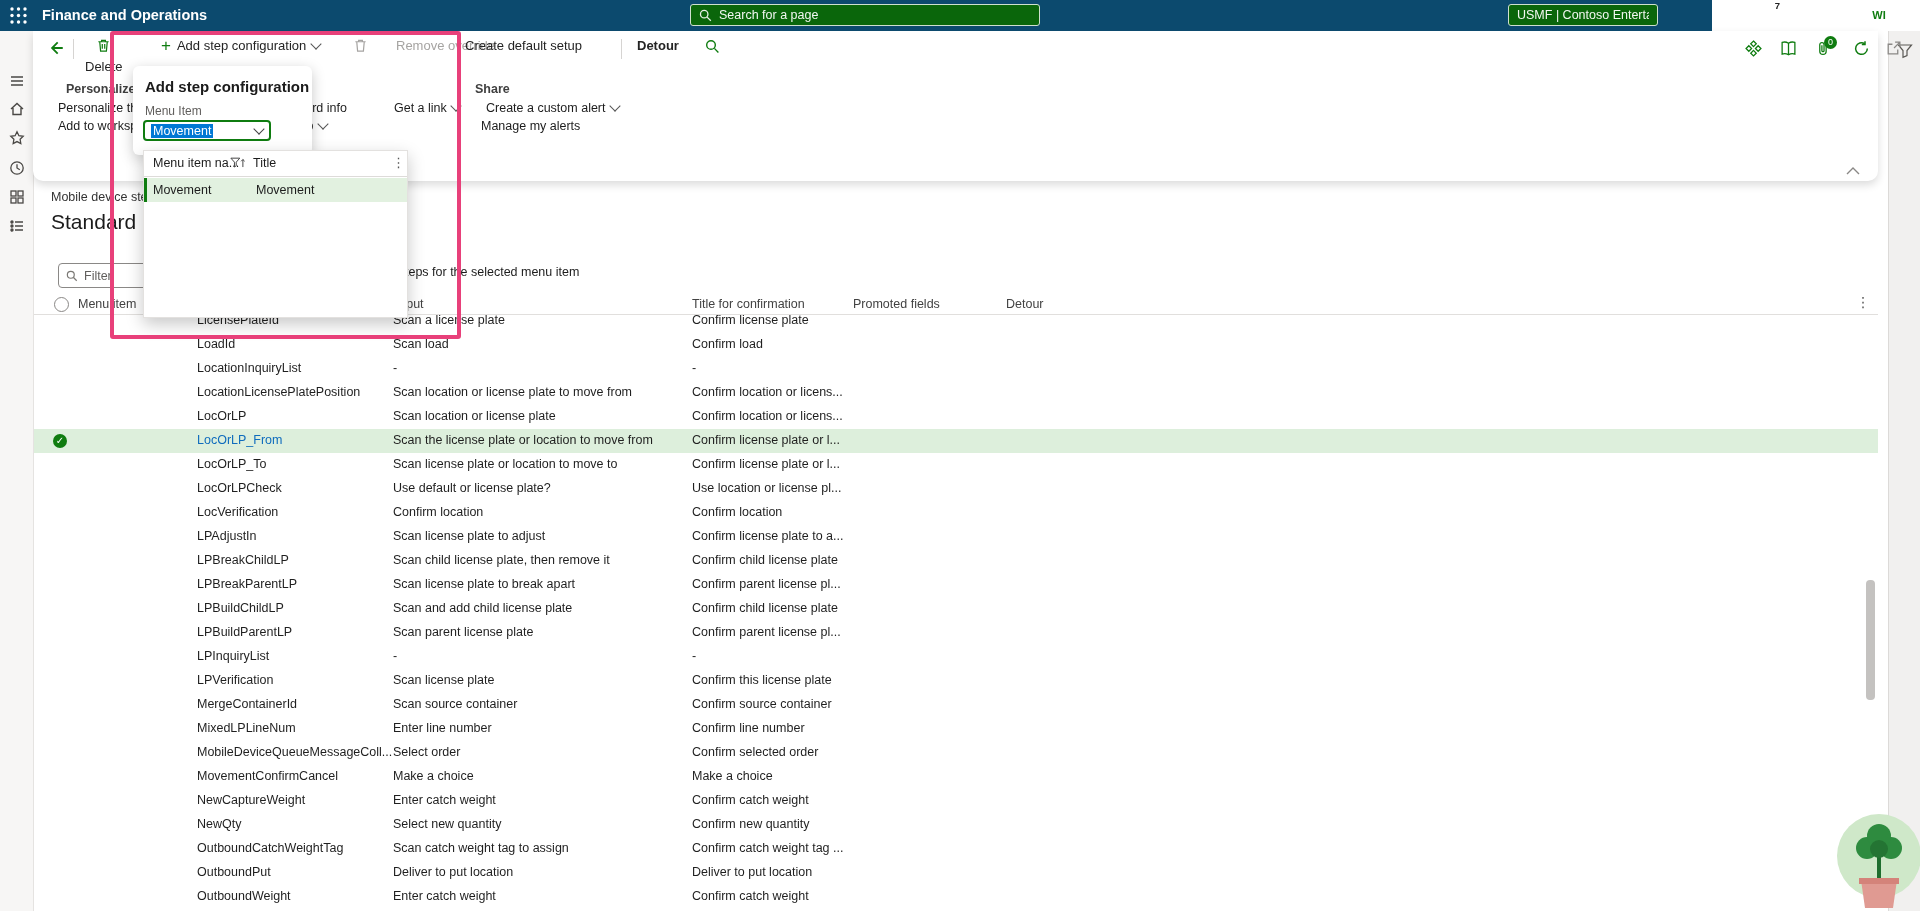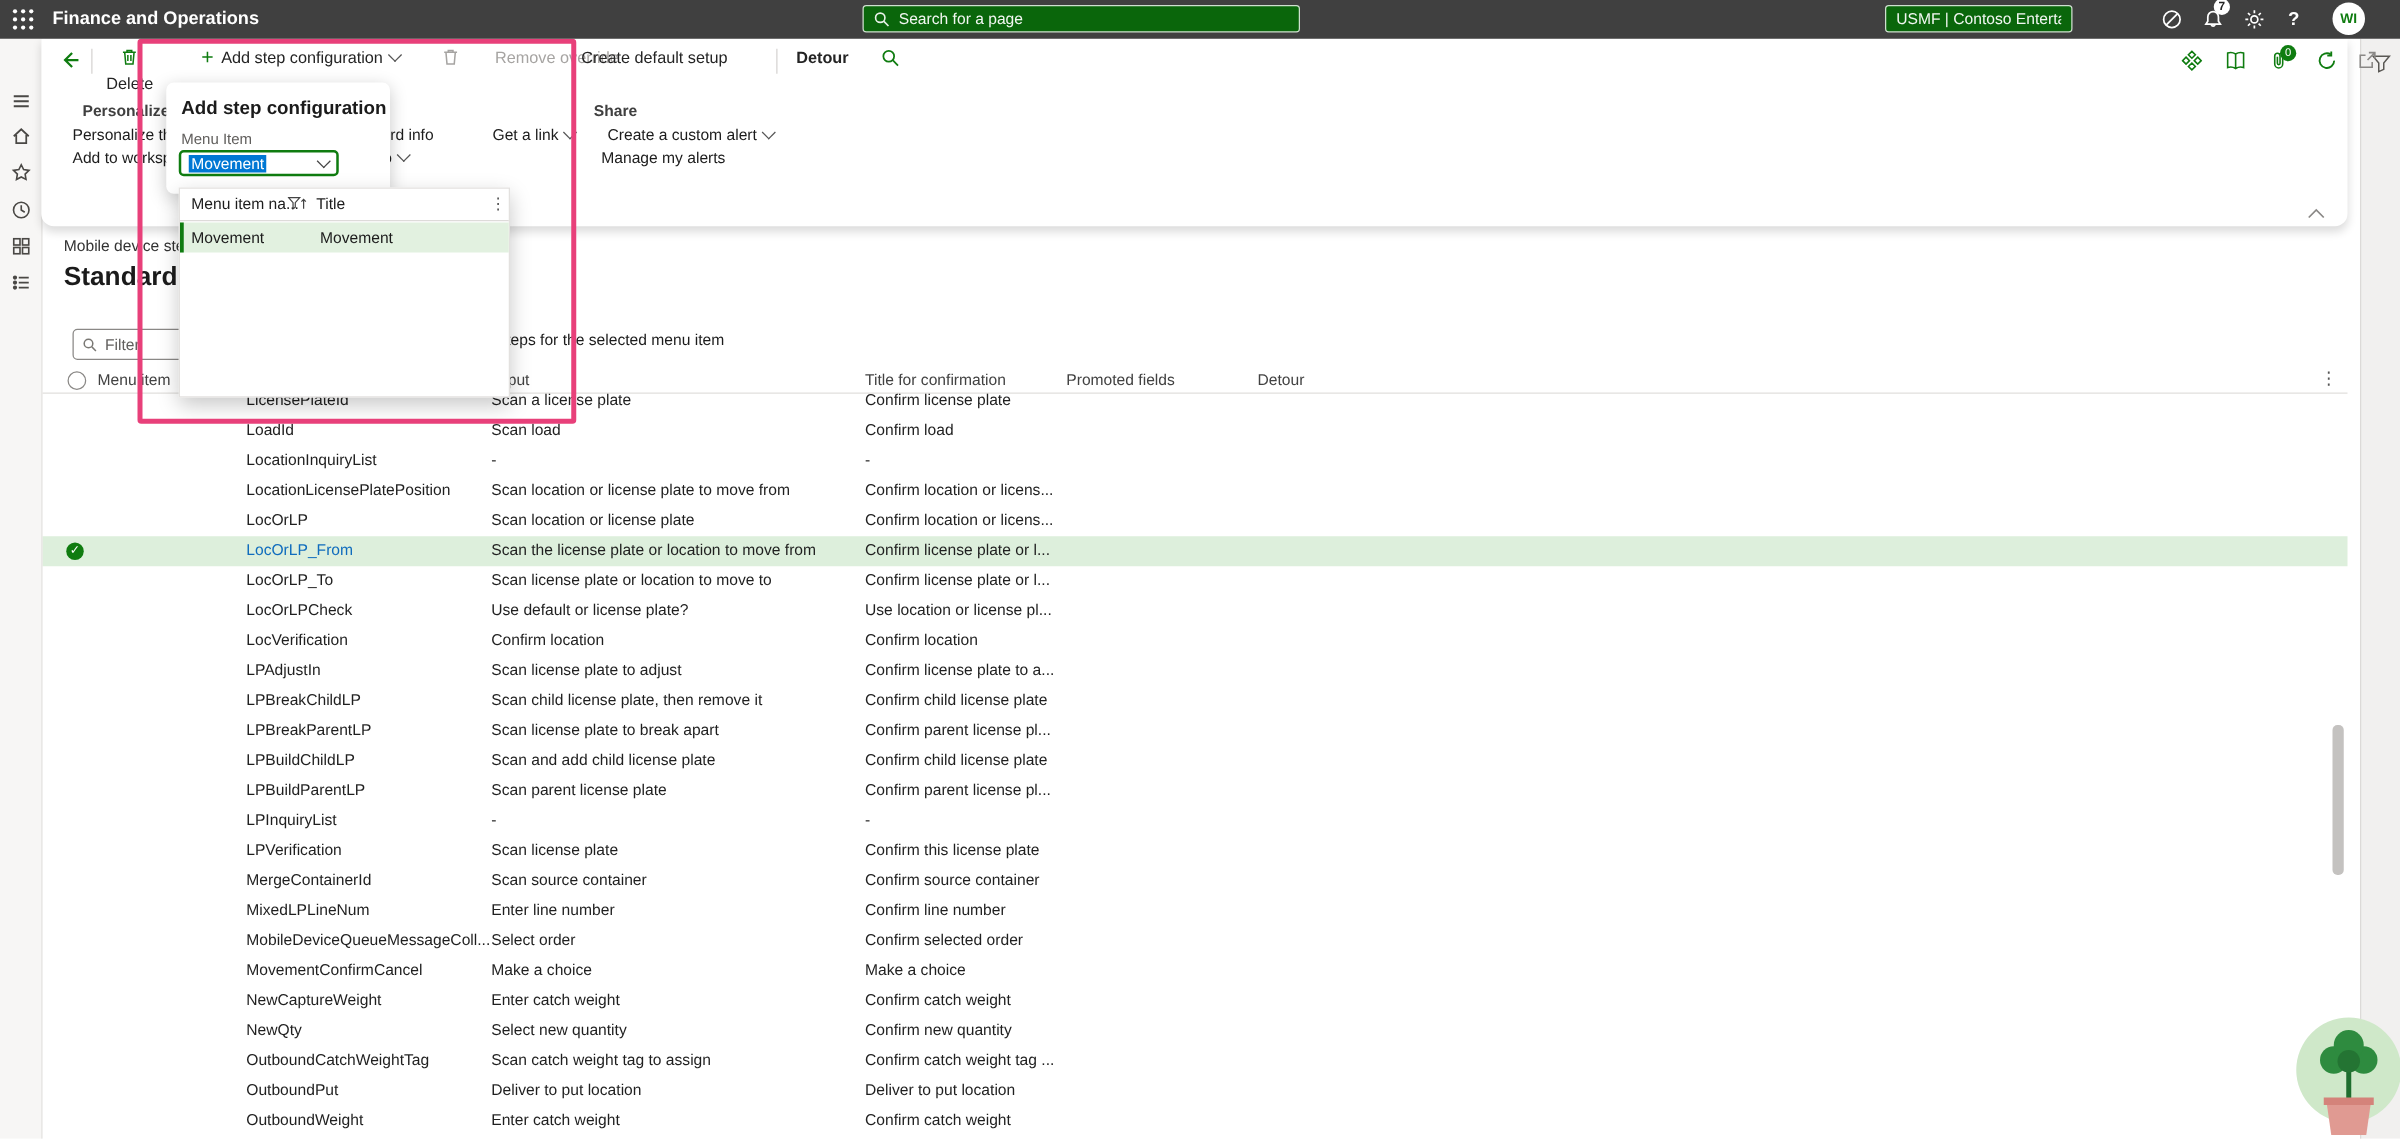--- a/index.html
+++ b/index.html
@@ -2,21 +2,21 @@
 <html><head>
 <meta charset="utf-8">
 <style>
   html,body{margin:0;padding:0;}
   body{width:1920px;height:911px;overflow:hidden;position:relative;background:#fff;
        font-family:"Liberation Sans",sans-serif;-webkit-font-smoothing:antialiased;color:#1c1c1c;}
   .abs{position:absolute;}
   .nw{white-space:nowrap;}
 
   
-  #navbar{left:0;top:0;width:1920px;height:31px;background:#404040;color:#fff;z-index:60;}
+  #navbar{left:0;top:0;width:1712px;height:31px;background:#0c4a6e;color:#fff;z-index:60;}
   .navbox{height:22px;border:1px solid #cfe0cf;border-radius:3px;background:#0a660b;color:#f2f7f2;
           font-size:12.5px;display:flex;align-items:center;padding:0 8px;box-sizing:border-box;}
   .navicon{width:26px;height:26px;display:flex;align-items:center;justify-content:center;color:#fff;cursor:pointer;}
 
   
   #sidebar{left:0;top:31px;width:33px;height:880px;background:#f7f6f5;border-right:1px solid #e5e3e1;z-index:5;}
   .sideicon{left:7px;width:20px;height:20px;color:#4a4845;display:flex;align-items:center;justify-content:center;}
 
   
   #flyout-card{left:33px;top:31px;width:1845px;height:150px;background:#fff;z-index:8;
@@ -26,21 +26,21 @@
   .green{color:#0f7c10;}
   .gdiv{width:1px;height:20px;background:#d6d4d2;}
   .grp-h{font-size:12.5px;font-weight:bold;color:#404040;}
   .grp-i{font-size:12.5px;color:#1c1c1c;cursor:pointer;display:flex;align-items:center;gap:5px;}
 
   .chev{display:inline-block;width:7px;height:7px;border-right:1.4px solid #555;border-bottom:1.4px solid #555;
         transform:rotate(45deg);margin-top:-4px;}
 
   
   .caption{font-size:12.5px;color:#333;}
-  .ptitle{font-size:21px;font-weight:bold;color:#1b1b1b;}
+  .ptitle{font-size:21px;font-weight:normal;color:#1b1b1b;}
   #filterbox{left:58px;top:263px;width:175px;height:25px;border:1px solid #8a8886;border-radius:4px;
              background:#fff;display:flex;align-items:center;padding:0 7px;gap:6px;box-sizing:border-box;color:#605e5c;font-size:12.5px;}
   .ghead{font-size:12.5px;color:#424242;}
   .grow{position:absolute;left:33px;width:1845px;height:24px;cursor:pointer;}
   .grow.sel{background:#ddefdc;}
   .gcell{position:absolute;top:4px;font-size:12.5px;color:#1f1f1f;white-space:nowrap;}
   .gcell.c-name{left:164px;}
   .gcell.c-input{left:360px;}
   .gcell.c-conf{left:659px;}
   .sel .c-name{color:#0f6cbd;}

